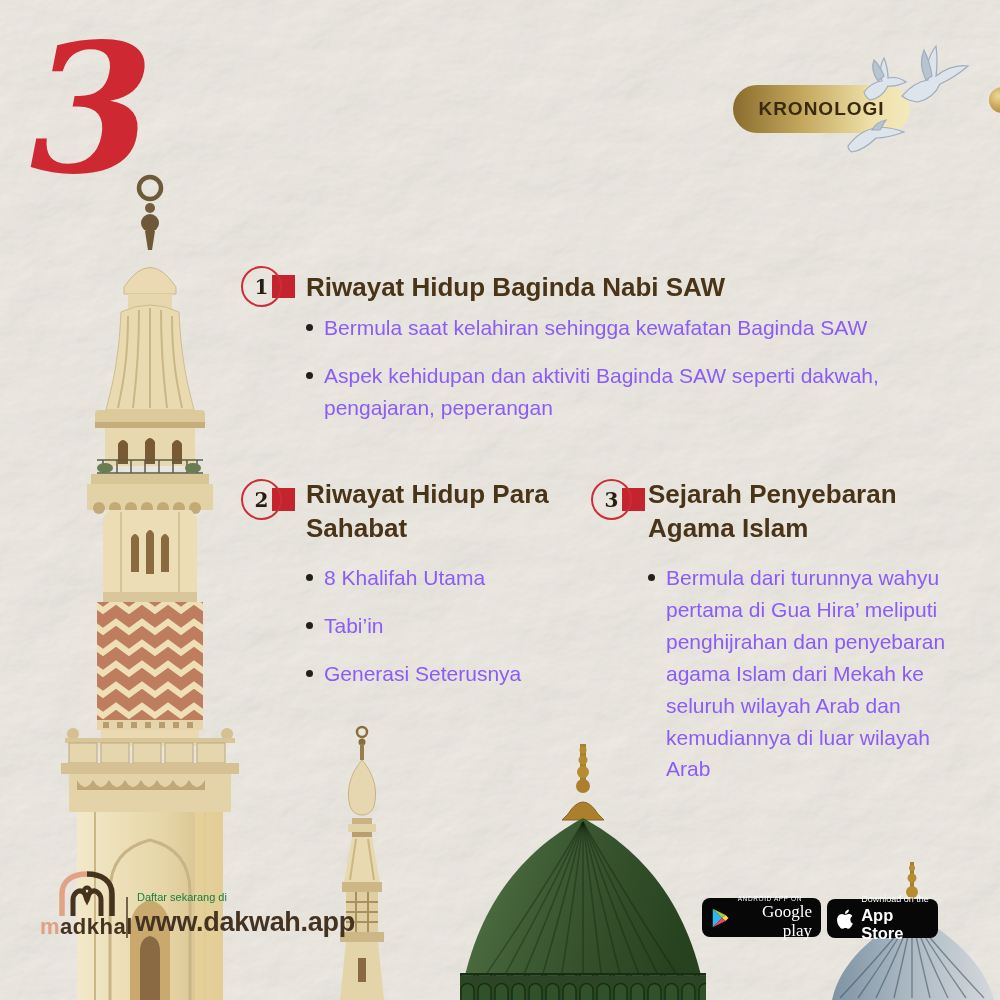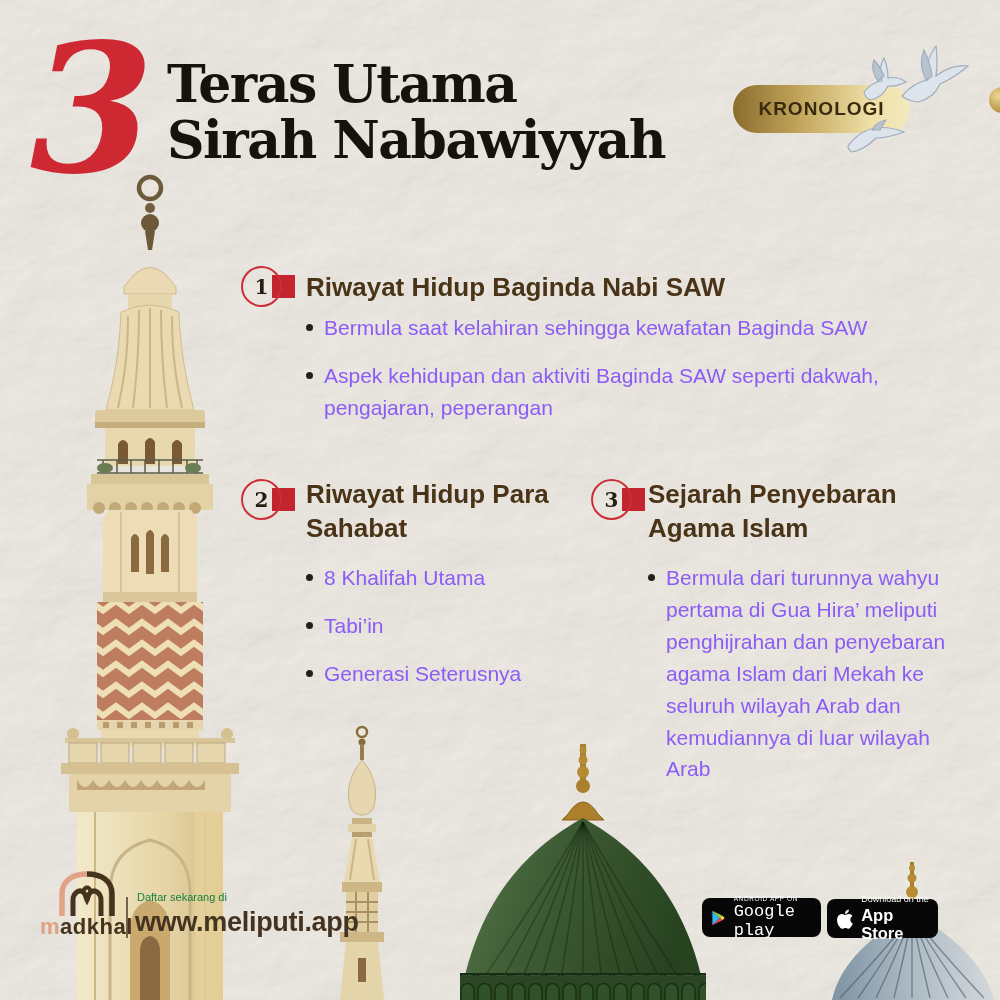--- a/index.html
+++ b/index.html
@@ -36,21 +36,21 @@
   .logo-word .m{color:#dfa084;} .logo-word .rest{color:#45331f;margin-top:36px;}
   .foot-divider{position:absolute;left:126px;top:897px;width:2px;height:41px;background:#4a3a28;opacity:.75;}
   .register{position:absolute;left:137px;top:891px;font-size:11px;font-weight:normal;color:#15803d;}
   .website{position:absolute;left:135px;top:907px;font-size:27px;font-weight:bold;color:#453322;letter-spacing:-.3px;}
 
   .store-badge{position:absolute;background:#070707;border-radius:8px;color:#fff;
                display:flex;align-items:center;padding:8px 9px;box-sizing:border-box;}
   .store-badge .txt{display:flex;flex-direction:column;justify-content:center;margin-left:8px;line-height:1.1;}
   .gp{left:702px;top:898px;width:119px;height:39px;}
   .gp .t1{font-size:6.5px;letter-spacing:.6px;}
-  .gp .t2{font-family:Liberation Mono, monospace;font-size:17px;margin-top:1px;}
+  .gp .t2{font-family:Liberation Serif, serif;font-size:17px;margin-top:1px;text-align:right;}
   .as{left:827px;top:899px;width:111px;height:39px;}
   .as .t1{font-size:9px;}
   .as .t2{font-size:16.5px;font-weight:bold;margin-top:1px;}
 </style>
 </head>
 <body>
 
 <div class="poster">
 
   <svg class="paper-svg">
@@ -264,24 +264,20 @@
         <path d="M100,54 Q93,90 82,136"></path>
       <path d="M100,54 L100,136"></path>
         <path d="M100,54 Q107,90 118,136"></path>
       <path d="M100,54 Q114,90 136,136"></path>
         <path d="M100,54 Q122,90 154,136"></path>
       <path d="M100,54 Q129,90 172,136"></path>
     </g>
   </svg>
 
   <div class="big-num">3</div>
-  <div class="title">
-    <div>Teras Utama</div>
-    <div>Sirah Nabawiyyah</div>
-  </div>
 
   <div class="kronologi">
     <span>KRONOLOGI</span>
   </div>
   <div class="gold-dot"></div>
 
   <svg class="abs" style="left:818px;top:34px;" width="182" height="132" viewBox="0 0 182 132">
     <g fill="#dde4ec" stroke="#9fadbc" stroke-width="1.2">
       <path d="M46,58 Q54,48 64,47 Q60,34 66,24 Q70,34 70,44 Q80,42 88,48 Q78,53 70,52 Q64,64 52,66 Q47,63 46,58 Z"></path>
       <path d="M60,47 Q52,36 56,26 Q62,32 66,42 Z" fill="#b9c4d1"></path>
@@ -352,21 +348,21 @@
 
   <svg class="abs" style="left:54px;top:870px;" width="66" height="46" viewBox="0 0 66 46">
     <path d="M8,46 L8,24 C8,11 18,4 33,4" fill="none" stroke="#e2a286" stroke-width="5.5"></path>
     <path d="M33,4 C48,4 58,11 58,24 L58,46" fill="none" stroke="#46331d" stroke-width="5.5"></path>
     <path d="M19,46 L19,30 C19,23 25,19 29,22 C32,24 32,28 33,30 C34,28 34,24 37,22 C41,19 47,23 47,30 L47,46" fill="none" stroke="#46331d" stroke-width="5"></path>
     <path d="M29,22 C31,16 35,16 37,22" fill="none" stroke="#46331d" stroke-width="4"></path>
   </svg>
   <div class="logo-word"><span class="m">m</span><span class="rest">adkhal</span></div>
   <div class="foot-divider"></div>
   <div class="register">Daftar sekarang di</div>
-  <div class="website">www.meliputi.app</div>
+  <div class="website">www.dakwah.app</div>
 
   <div class="store-badge gp">
     <svg width="21" height="24" viewBox="0 0 32 36">
       <path d="M3,2 L19,18 L3,34 Z" fill="#2fb8f0"></path>
       <path d="M3,2 L25,13 L19,18 Z" fill="#9fce42"></path>
       <path d="M19,18 L25,13 L30,18 L25,23 Z" fill="#ffd54f"></path>
       <path d="M3,34 L19,18 L25,23 Z" fill="#ef4655"></path>
     </svg>
     <div class="txt">
       <span class="t1">ANDROID APP ON</span>

